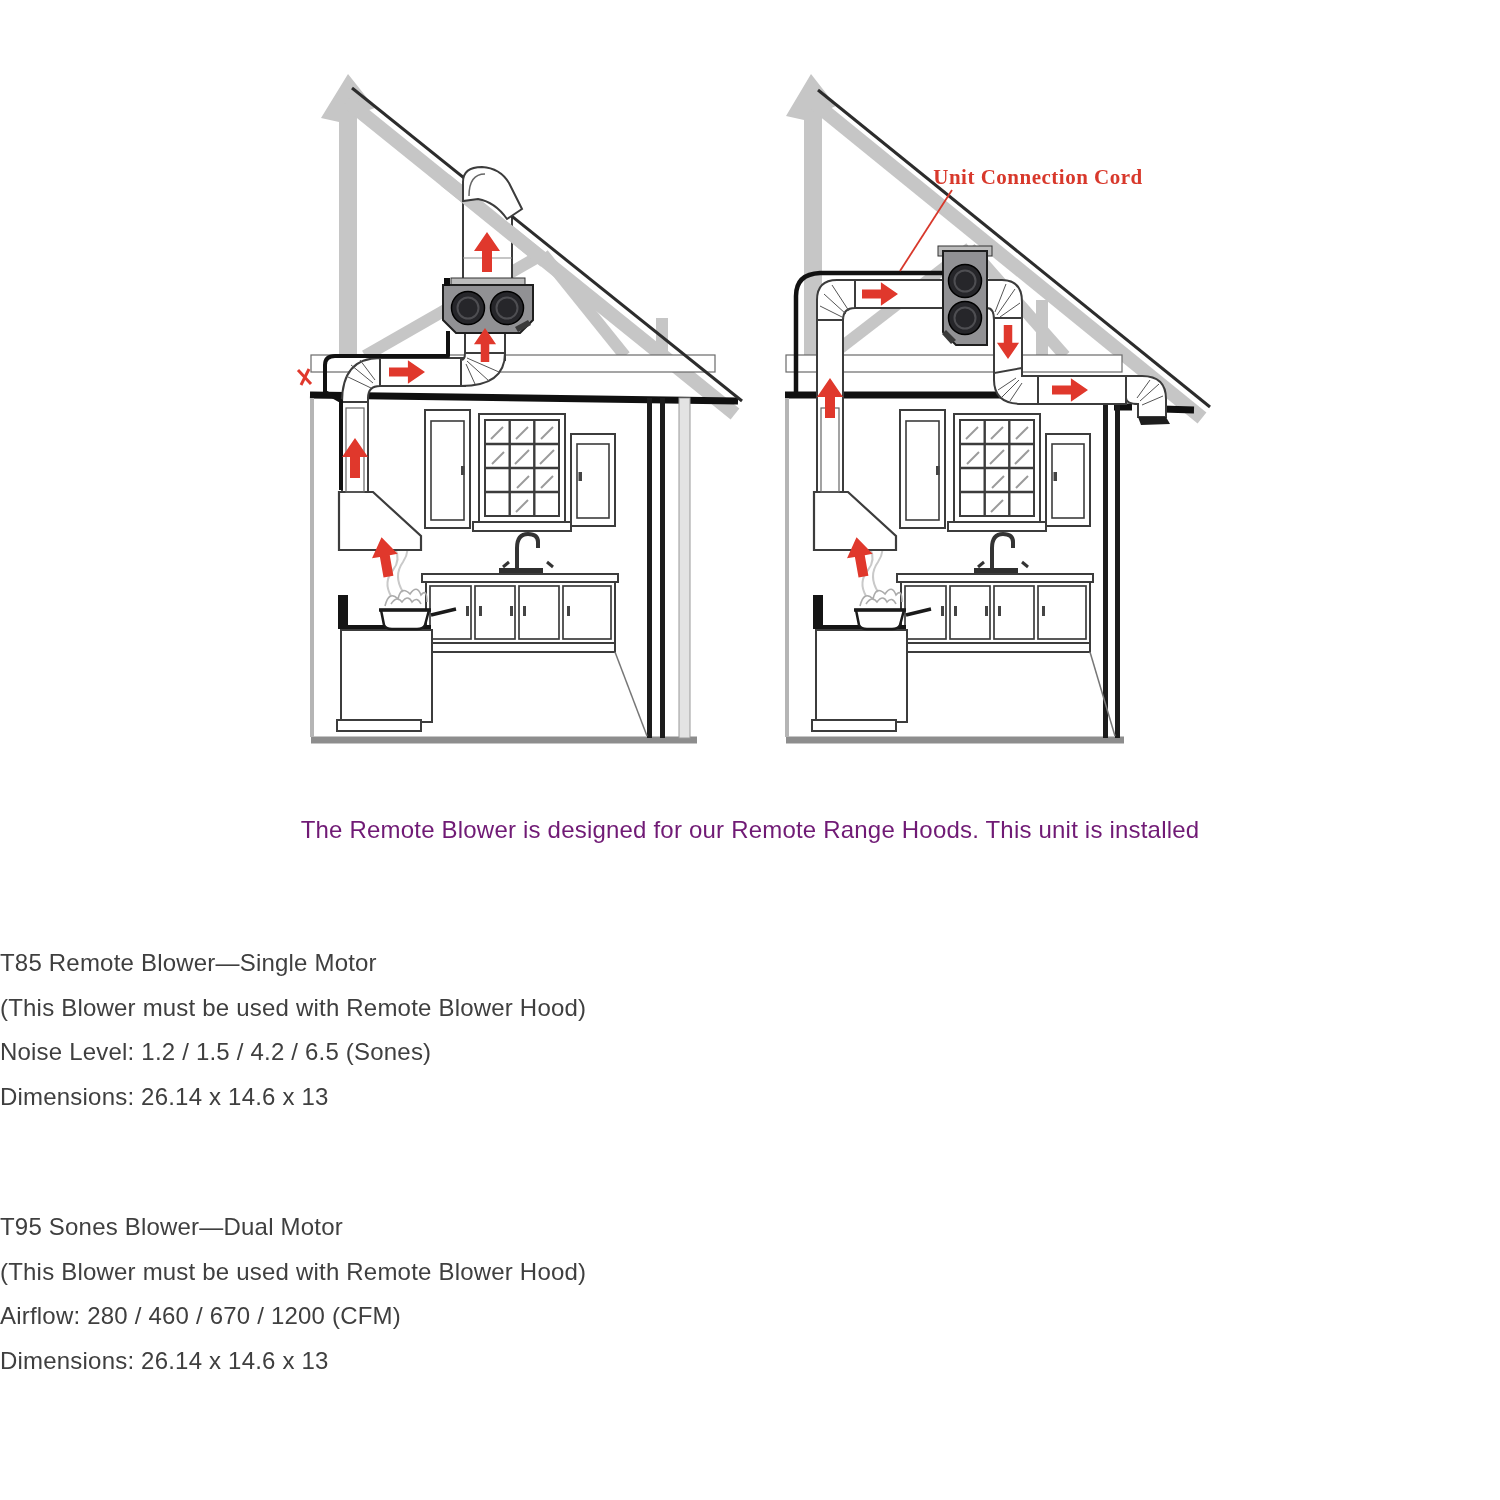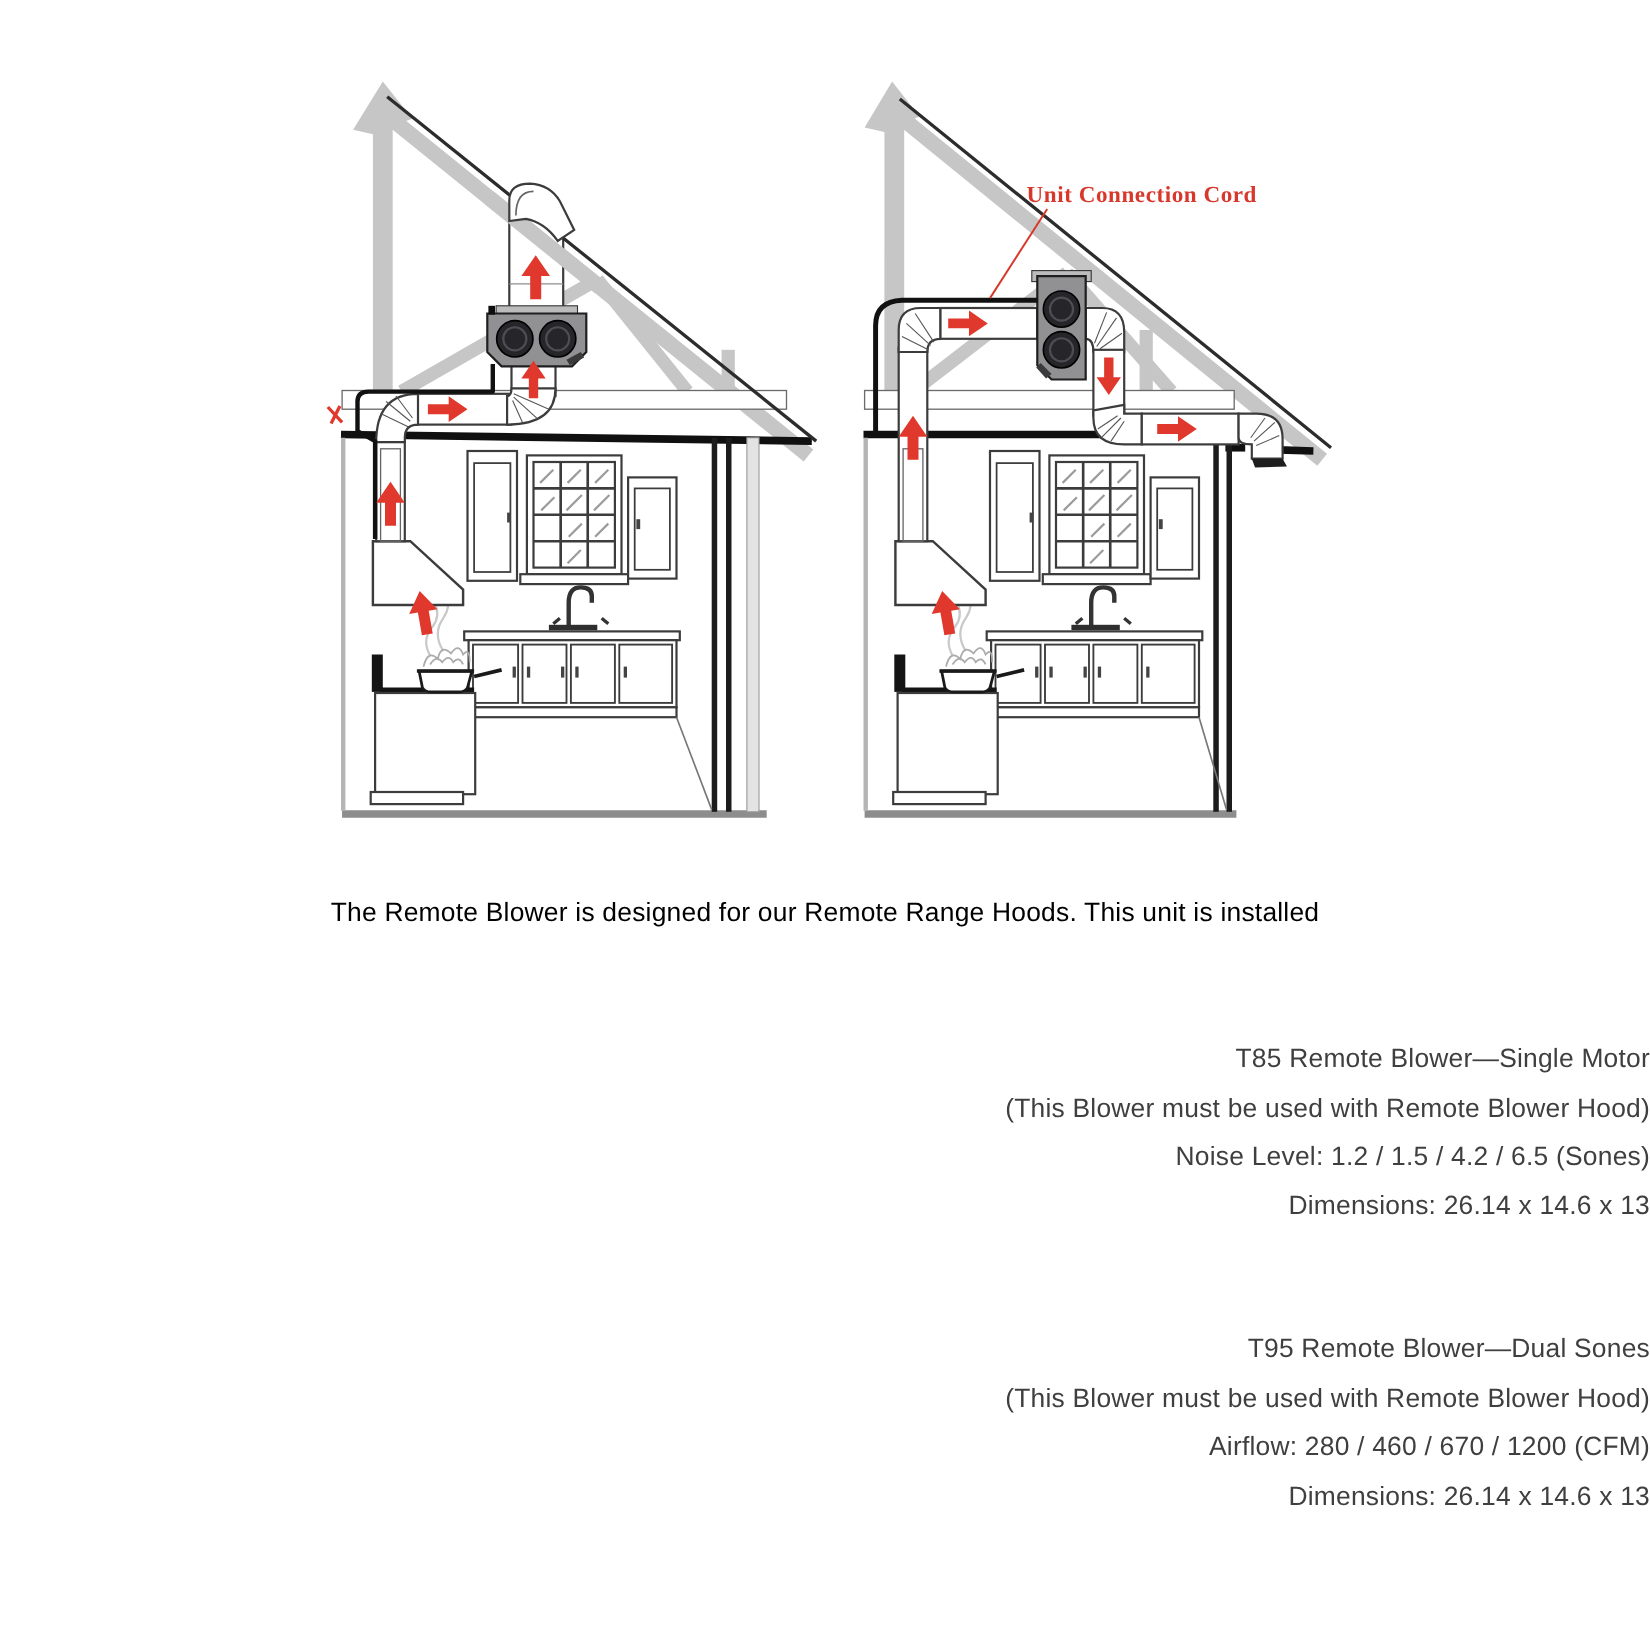--- a/index.html
+++ b/index.html
@@ -5,24 +5,24 @@
   html,body{margin:0;padding:0;}
   body{
     width:1500px;height:1500px;background:#ffffff;position:relative;
     font-family:"Liberation Sans",sans-serif;color:#424242;overflow:hidden;
   }
   .diagram{position:absolute;top:68px;width:450px;height:700px;}
   #left-diagram{left:295px;}
   #right-diagram{left:770px;}
   .intro{
     position:absolute;top:808px;left:0;width:1500px;text-align:center;
-    font-size:24px;line-height:44px;letter-spacing:.2px;color:#000000;font-weight:400;
+    font-size:24px;line-height:44px;letter-spacing:.2px;color:#701a75;font-weight:400;
   }
   .spec-block{
-    position:absolute;left:0;width:1500px;text-align:right;
+    position:absolute;left:0;width:1500px;text-align:left;
     font-size:24px;line-height:44.5px;letter-spacing:.2px;color:#3f3f3f;
   }
   #spec-t85{top:941px;}
   #spec-t95{top:1205px;}
   svg text.cord-label{
     font-family:"Liberation Serif",serif;font-weight:bold;font-size:21px;
     fill:#d8382b;letter-spacing:.5px;
   }
 </style>
 </head>
@@ -363,17 +363,17 @@
 </div>
 
 <div class="spec-block" id="spec-t85">
   <div>T85 Remote Blower—Single Motor</div>
   <div>(This Blower must be used with Remote Blower Hood)</div>
   <div>Noise Level: 1.2 / 1.5 / 4.2 / 6.5 (Sones)</div>
   <div>Dimensions: 26.14 x 14.6 x 13</div>
 </div>
 
 <div class="spec-block" id="spec-t95">
-  <div>T95 Remote Blower—Dual Sones</div>
+  <div>T95 Sones Blower—Dual Motor</div>
   <div>(This Blower must be used with Remote Blower Hood)</div>
   <div>Airflow: 280 / 460 / 670 / 1200 (CFM)</div>
   <div>Dimensions: 26.14 x 14.6 x 13</div>
 </div>
 
 </body></html>

